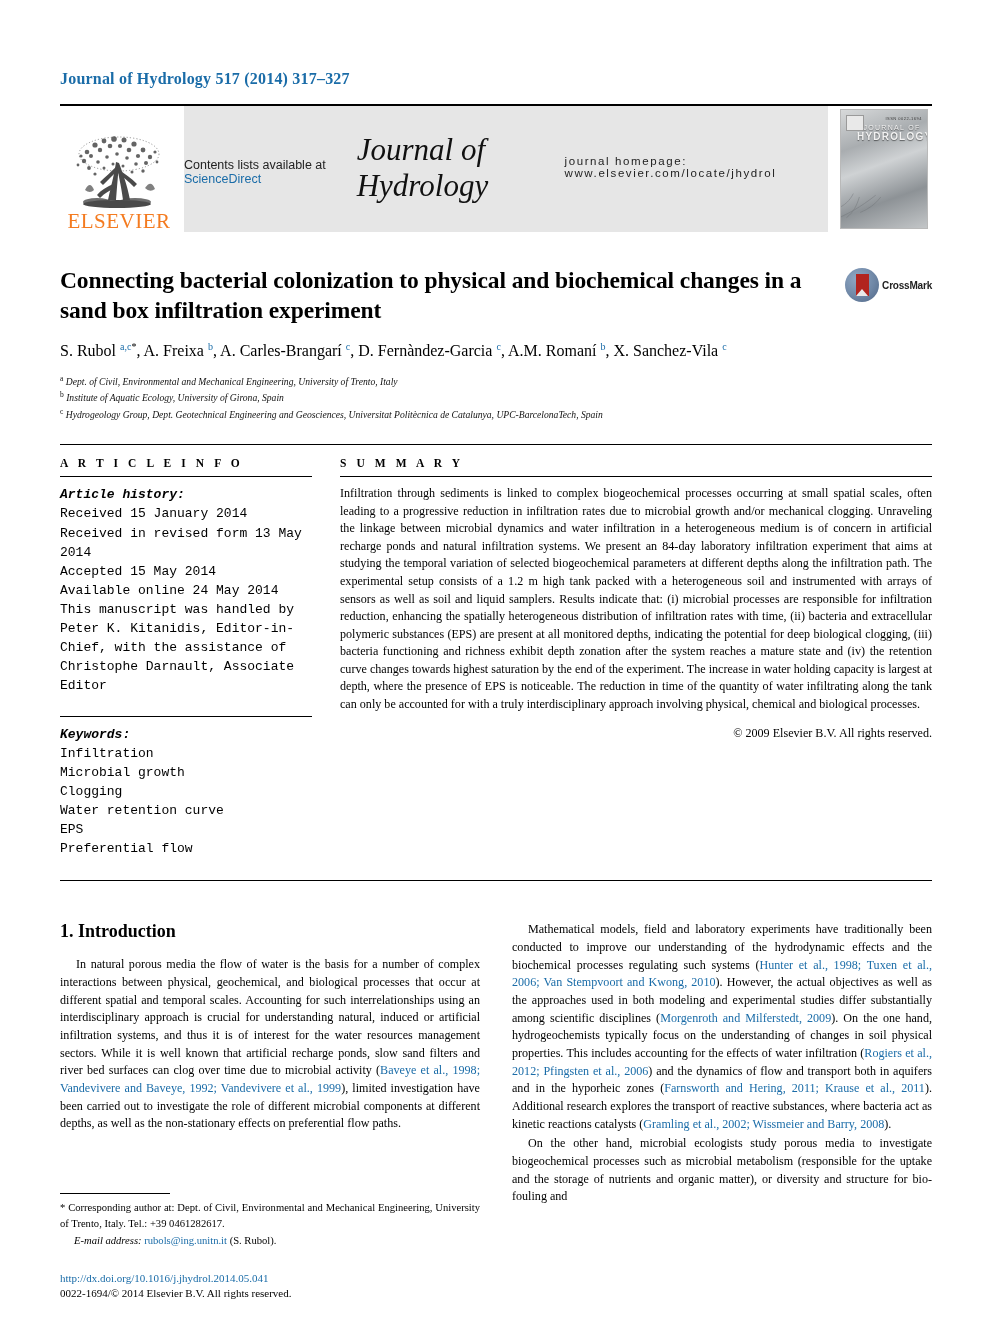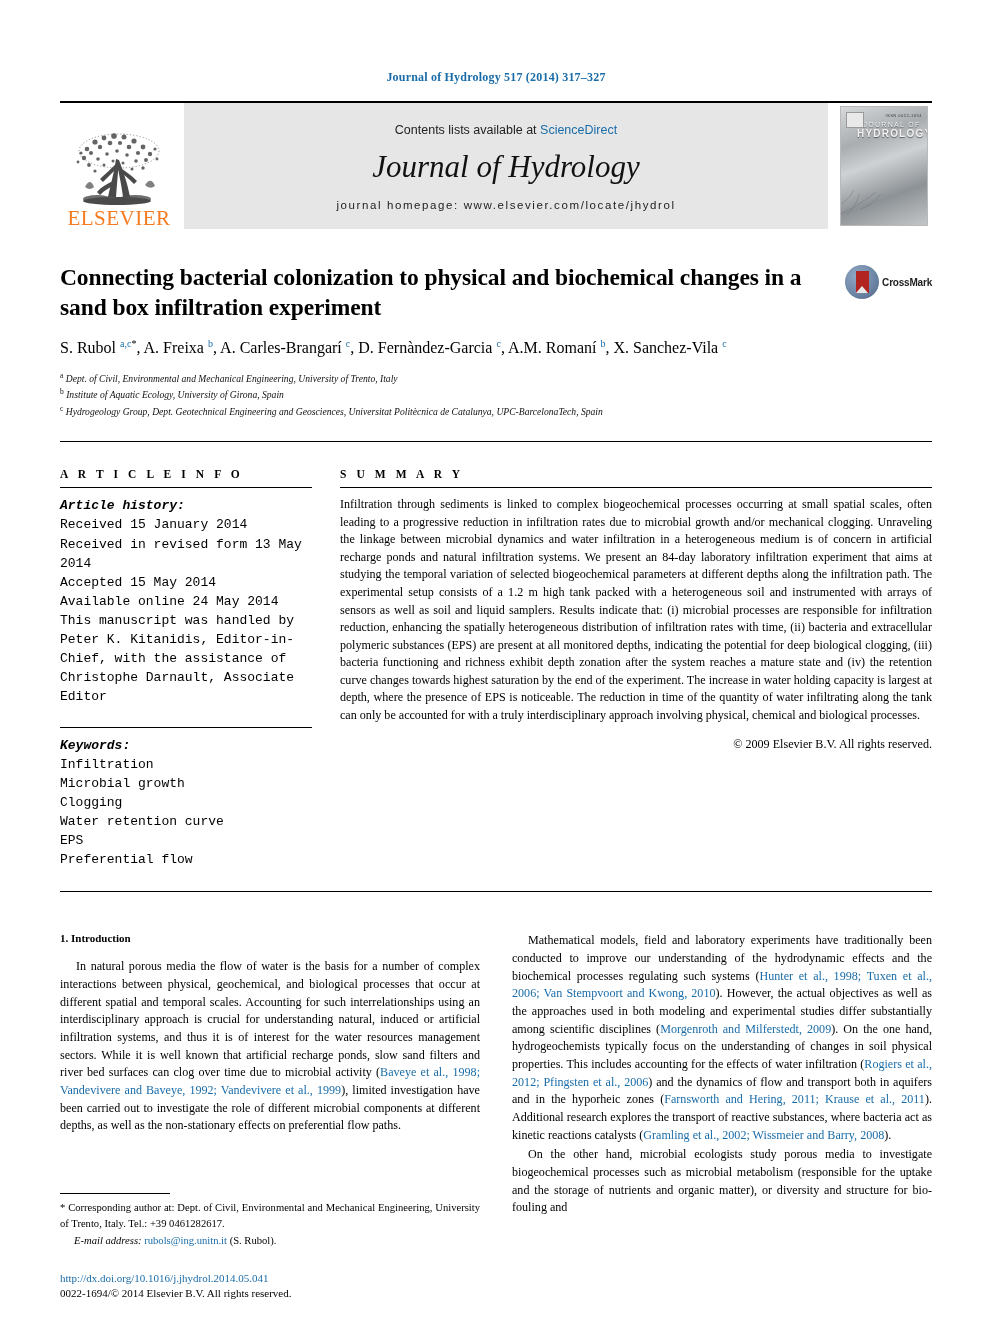--- a/index.html
+++ b/index.html
@@ -18,25 +18,25 @@
   .page {
     width: 992px;
     height: 1323px;
     position: relative;
     box-sizing: border-box;
     padding: 0 60px;
   }
 
   
   .running-head {
-    text-align: center;
+    text-align: left;
     color: #1a6ca8;
     font-family: "Liberation Serif", serif;
     font-weight: bold;
-    font-size: 12px;
+    font-size: 16px;
     padding-top: 70px;
     letter-spacing: .2px;
   }
 
   
   .masthead {
     margin-top: 16px;
     border-top: 2px solid #000;
     display: flex;
     align-items: stretch;
@@ -57,21 +57,21 @@
     font-size: 21px;
     letter-spacing: 0.5px;
     color: #F47B20;
     line-height: 1;
     margin-top: 1px;
   }
   .journal-band {
     flex: 1 1 auto;
     background: #e6e6e6;
     display: flex;
-    flex-direction: column;
+    flex-direction: row;
     align-items: center;
     justify-content: center;
     margin-left: 6px;
     position: relative;
   }
   .contents-line {
     font-family: "Liberation Sans", sans-serif;
     font-size: 12.5px;
     color: #222;
     margin-top: 6px;
@@ -186,21 +186,21 @@
   }
   .affiliations sup { font-style: normal; font-size:7.5px; }
 
   
   .abstract-rule-top {
     border-top: 1px solid #000;
     margin-top: 22px;
   }
   .info-summary {
     display: flex;
-    margin-top: 26px;
+    margin-top: 12px;
   }
   .col-info {
     flex: 0 0 280px;
     width: 280px;
     padding-right: 28px;
     box-sizing: border-box;
   }
   .col-summary { flex: 1 1 auto; }
   .sect-head {
     font-family:"Liberation Serif", serif;
@@ -237,21 +237,21 @@
   
   .body-cols {
     display: flex;
     margin-top: 40px;
     column-gap: 32px;
   }
   .body-col { flex: 1 1 0; min-width:0; }
   .sec-title {
     font-family:"Liberation Serif", serif;
     font-weight: bold;
-    font-size: 11px;
+    font-size: 18px;
     margin: 0 0 14px 0;
   }
   .body-p {
     font-family:"Liberation Serif", serif;
     font-size: 12.1px;
     line-height: 1.46;
     text-align: justify;
     text-indent: 16px;
     margin: 0 0 2px 0;
   }

